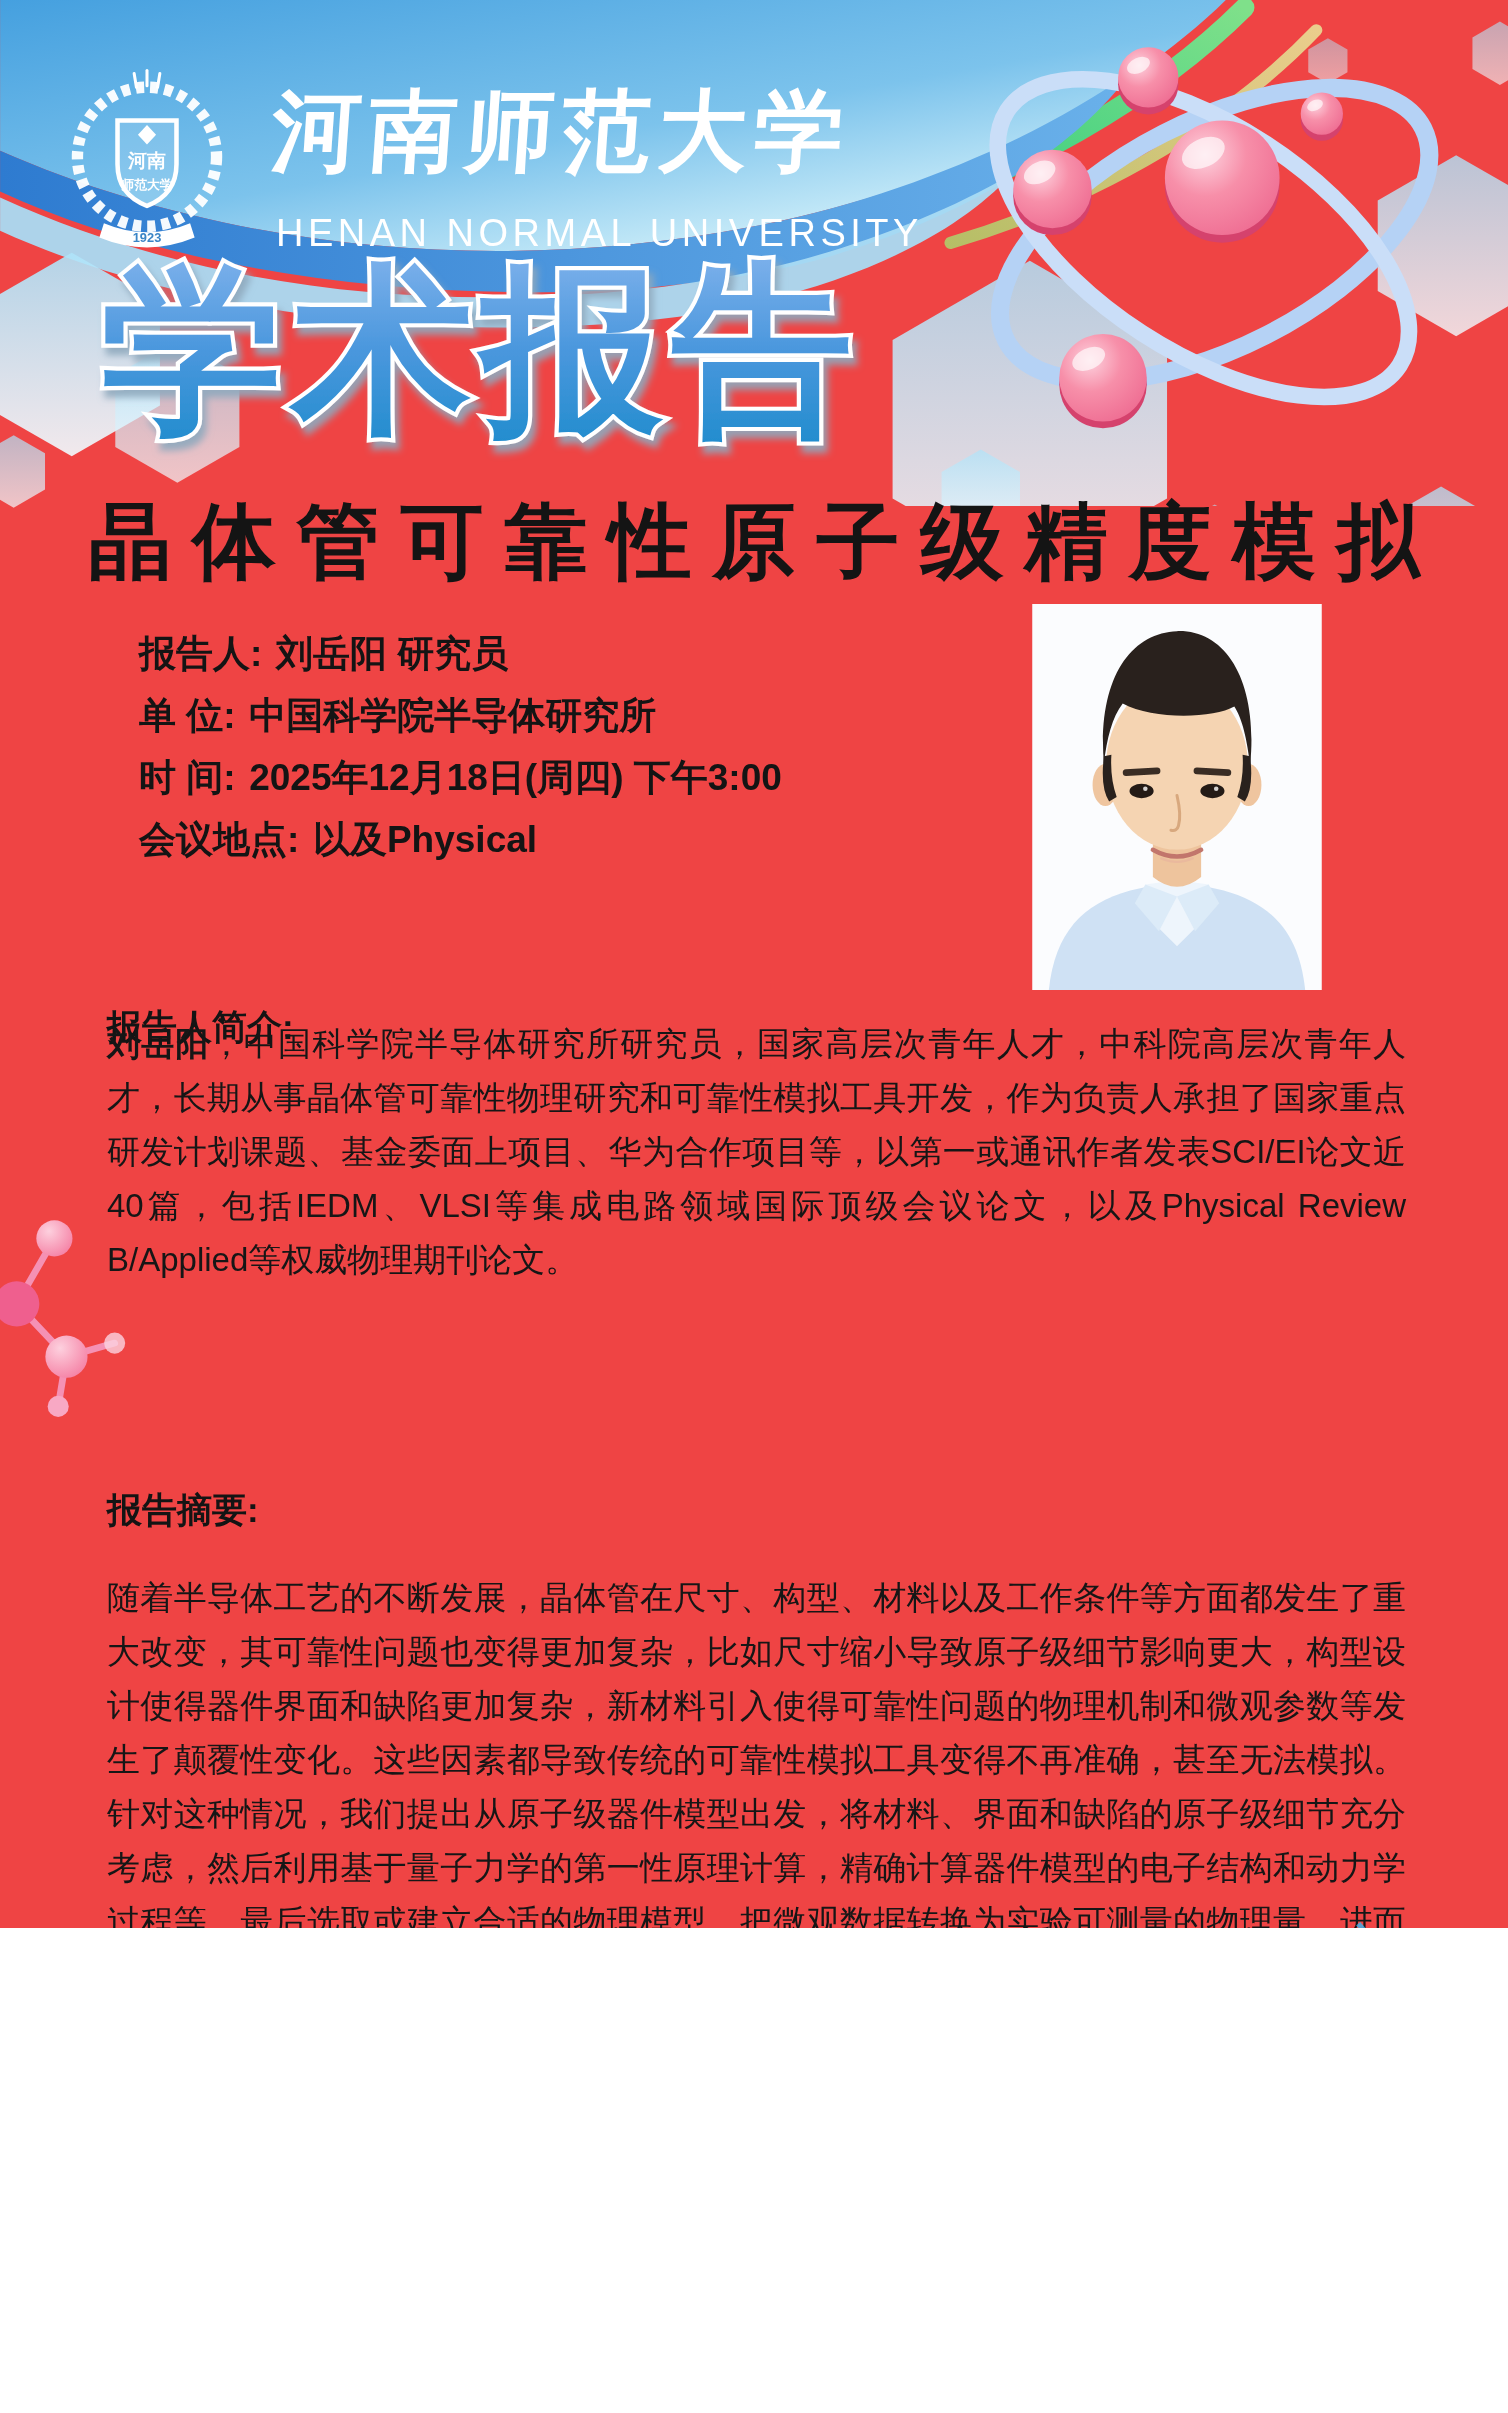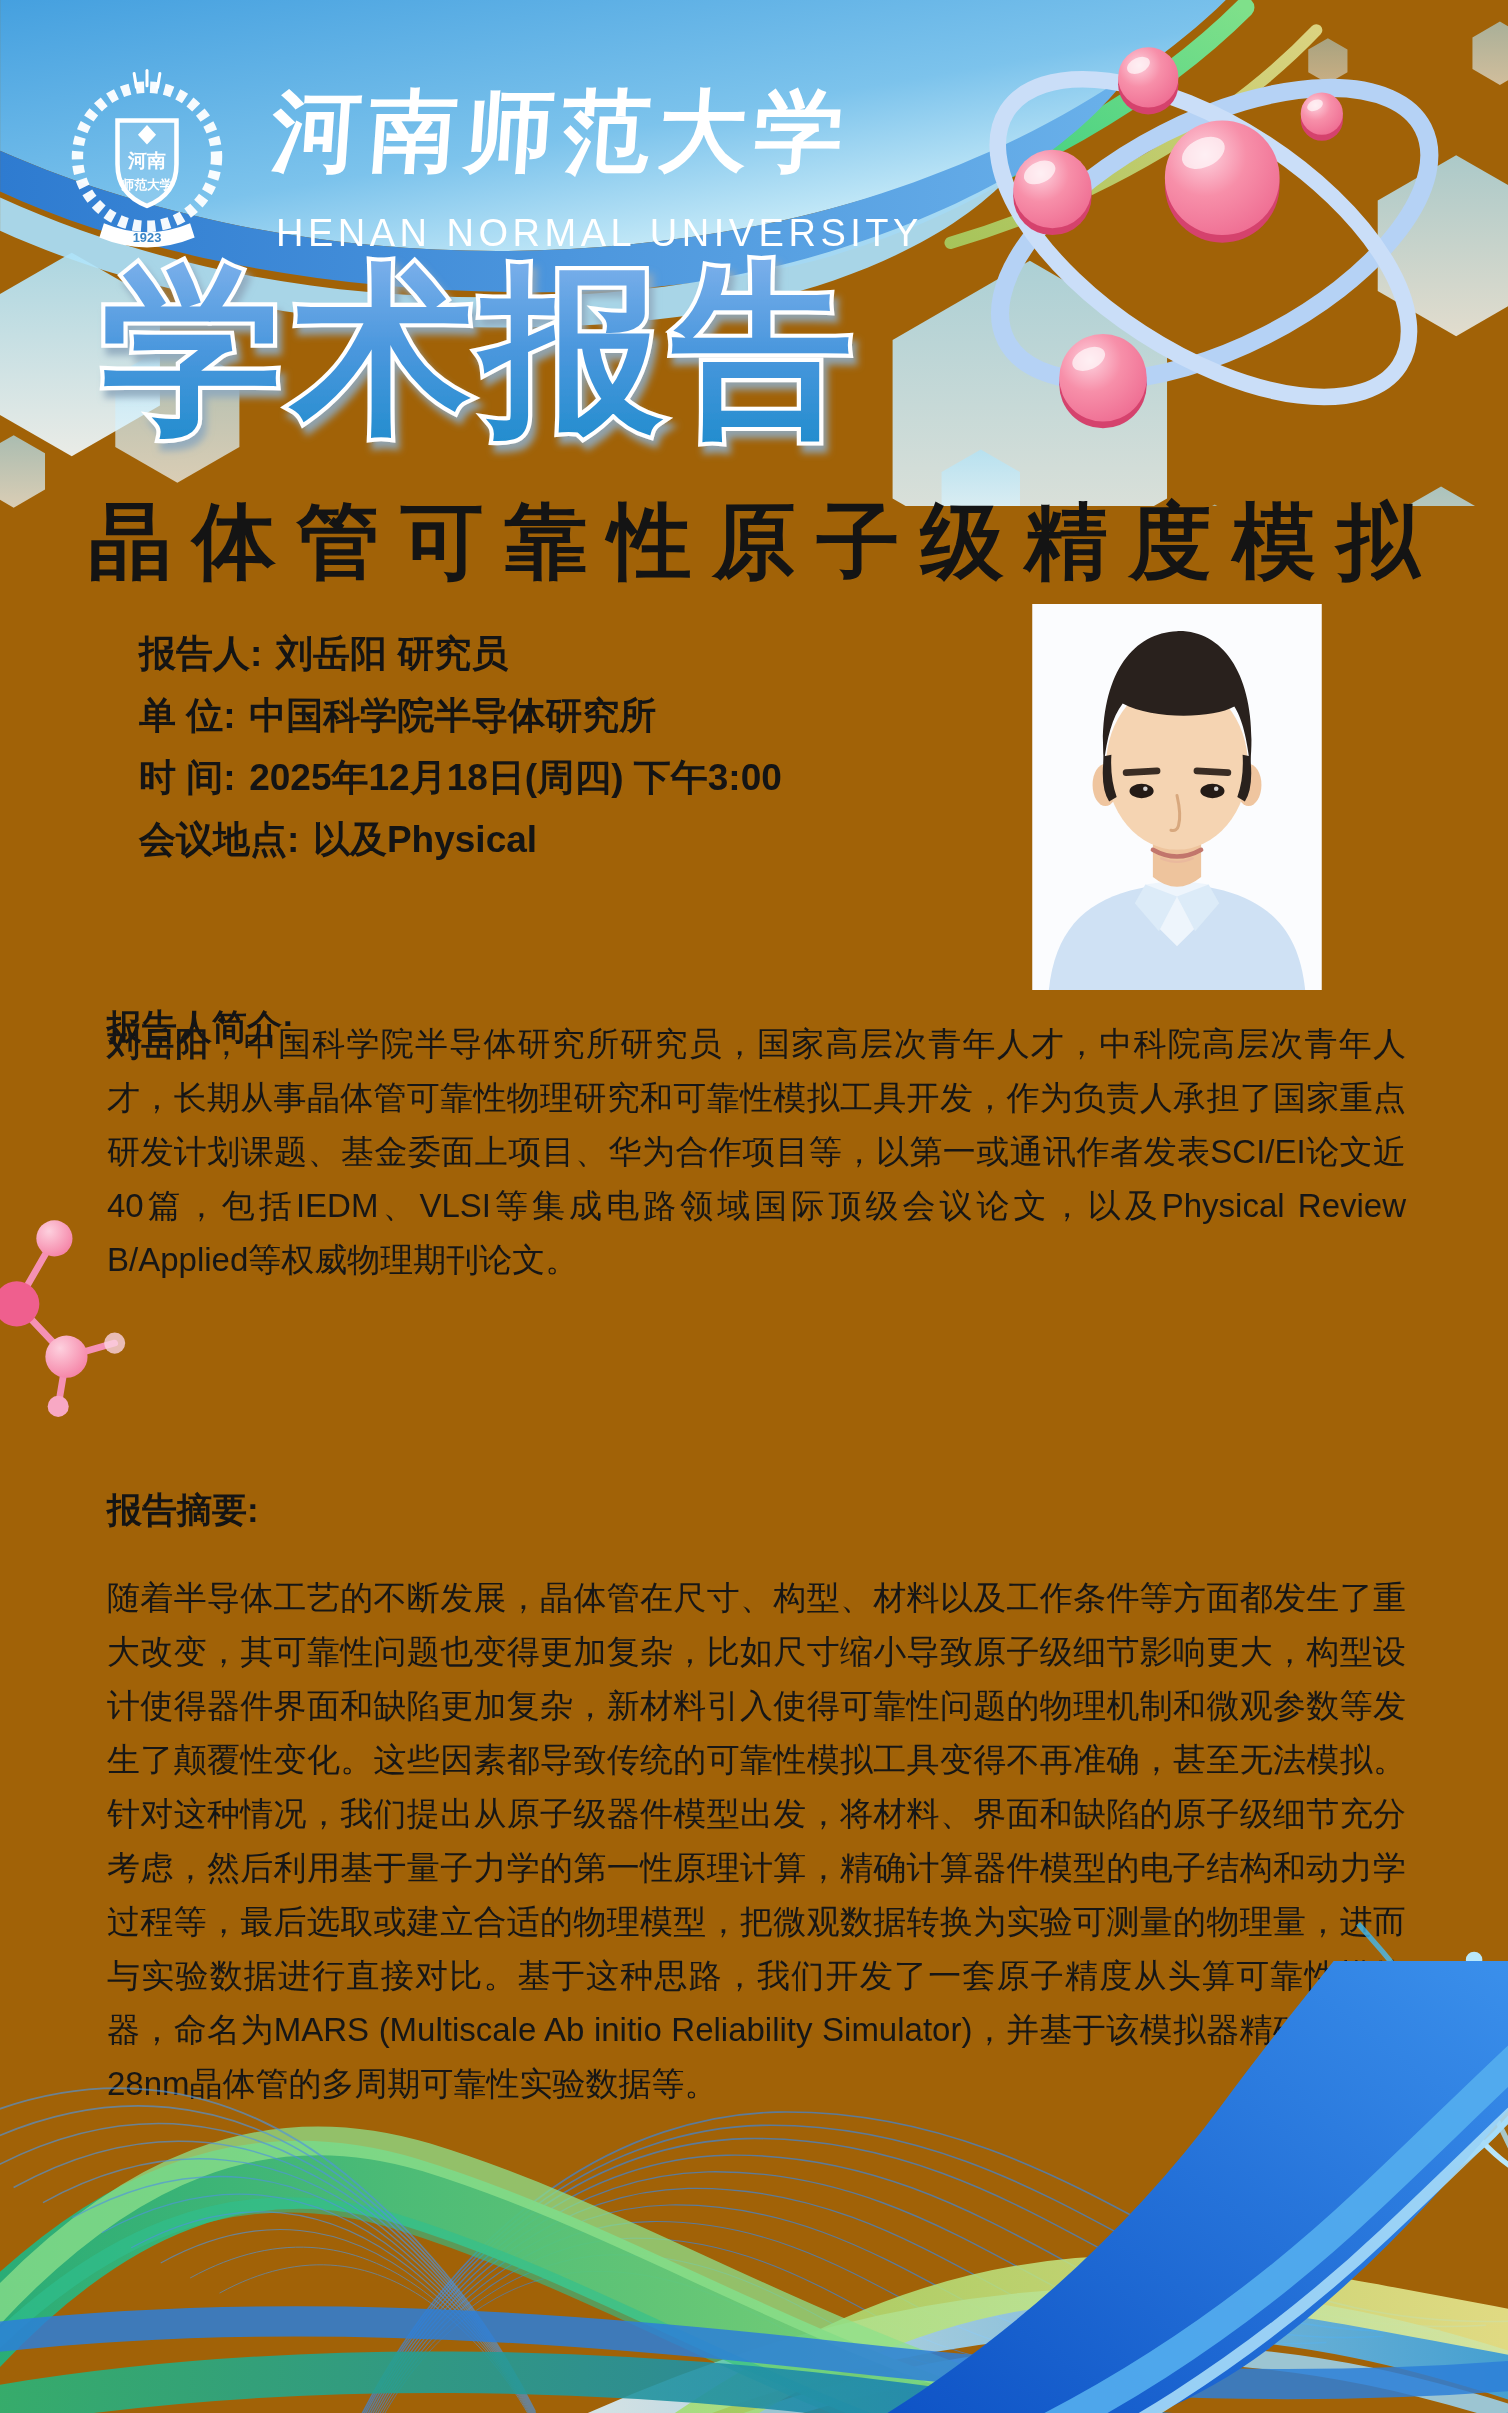--- a/index.html
+++ b/index.html
@@ -1,17 +1,17 @@
 <!DOCTYPE html>
 <html style="font-size:12px"><head>
 <meta charset="utf-8">
 <style>
   html,body{margin:0;padding:0;background:#ffffff;}
   .poster{
-    position:relative;width:1508px;height:2413px;overflow:hidden;background:#a16207;
+    position:relative;width:1508px;height:1928px;overflow:hidden;background:#ef4444;
     font-family:"Liberation Sans","DejaVu Sans",sans-serif;color:#111;
   }
   .abs{position:absolute;}
   .uni-zh{
     left:272px;top:72px;font-size:89px;font-weight:700;color:#fff;
     letter-spacing:7.5px;transform:skewX(-4deg);white-space:nowrap;
   }
   .uni-en{
     left:276px;top:212px;font-size:38px;color:#fff;letter-spacing:4.5px;
     font-weight:400;white-space:nowrap;

